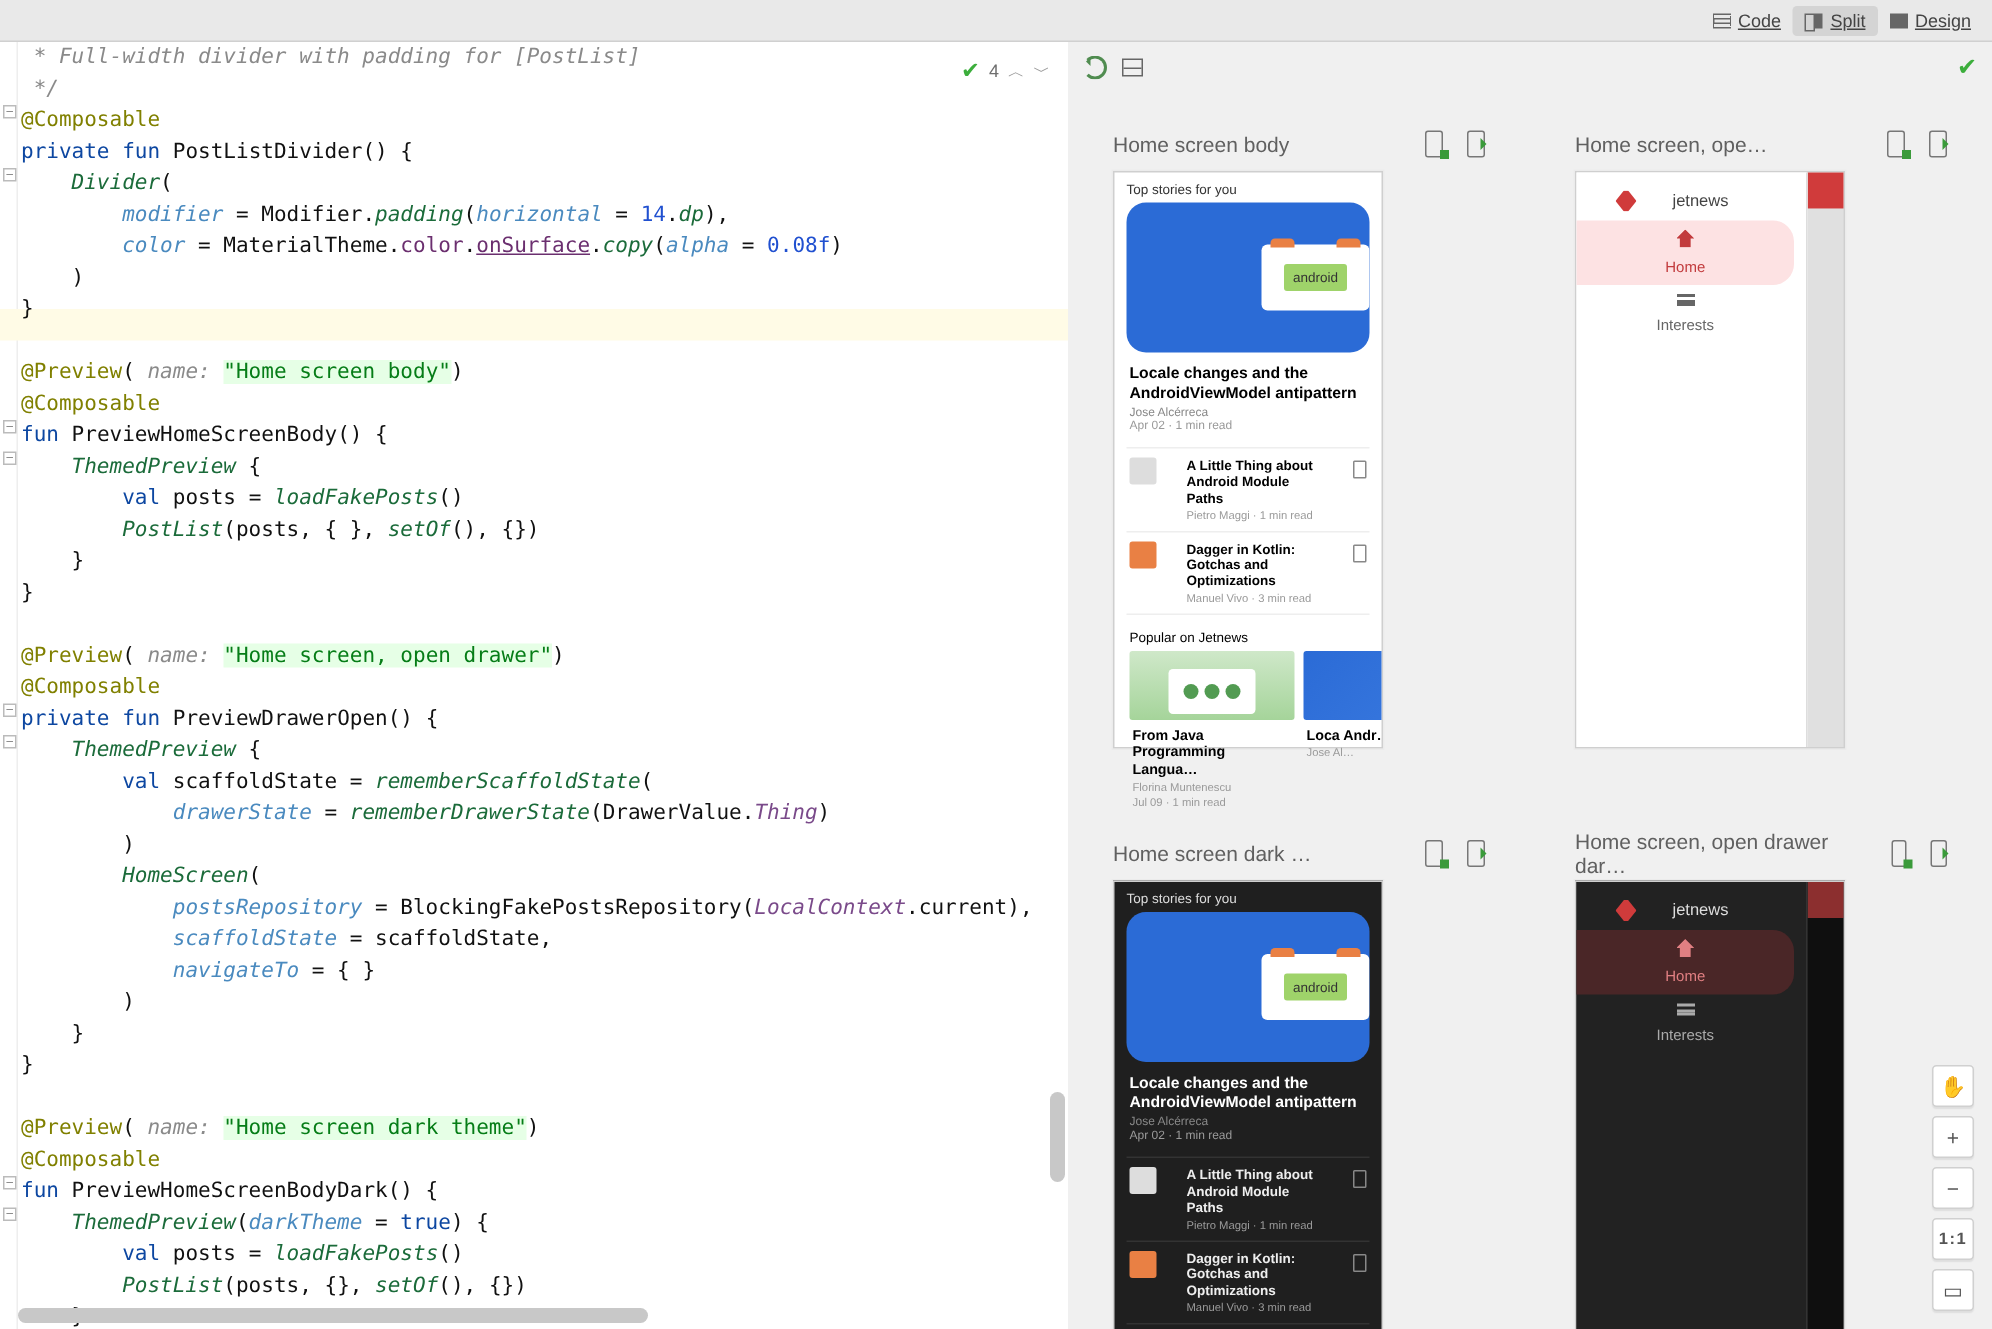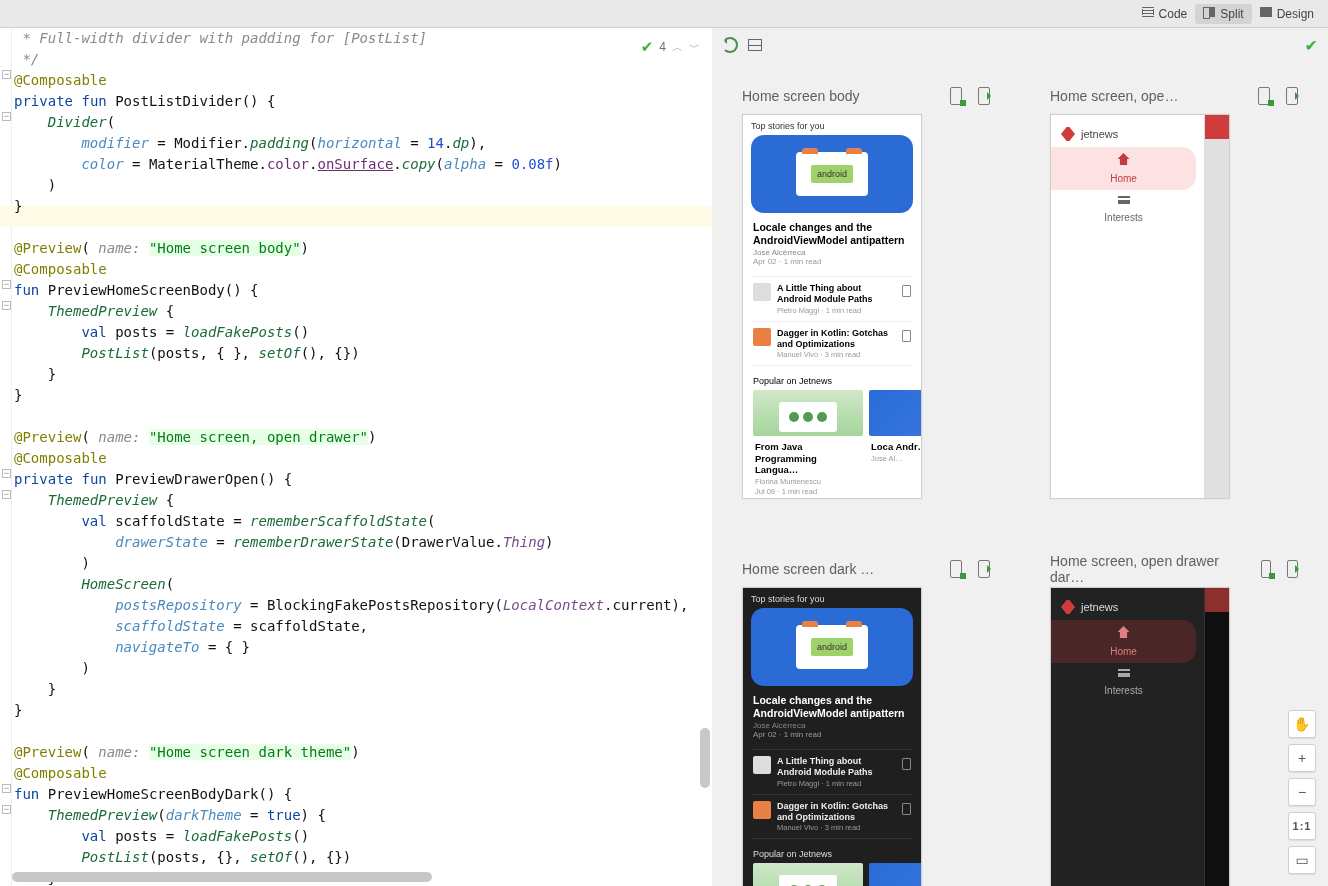--- a/index.html
+++ b/index.html
@@ -1,18 +1,18 @@
 <!DOCTYPE html>
 <html><head>
 <meta charset="utf-8">
 <style>
   * { margin: 0; padding: 0; box-sizing: border-box; }
   html, body { width: 1328px; height: 886px; font-family: -apple-system, "Helvetica Neue", Arial, sans-serif; overflow: hidden; background:#f7f7f7; }
   .topbar { height:28px; background:#e9e9e9; border-bottom:1px solid #d0d0d0; display:flex; justify-content:flex-end; align-items:center; padding-right:6px; font-size:12px; color:#444; }
-  .topbar .vm { display:flex; align-items:flex-start; padding:3px 8px; cursor:pointer; gap:5px; }
+  .topbar .vm { display:flex; align-items:center; padding:3px 8px; cursor:pointer; gap:5px;text-decoration:underline; }
   .topbar .vm.active { background:#d4d4d4; border-radius:3px; }
   .topbar .tb-icon { width:12px; height:10px; display:inline-block; position:relative; }
   .ico-code { border:1px solid #666; border-top:4px double #666; border-bottom:4px double #666; height:10px; }
   .ico-split::before { content:""; position:absolute; left:0; top:0; width:5px; height:10px; border:1px solid #666; }
   .ico-split::after  { content:""; position:absolute; right:0; top:0; width:5px; height:10px; background:#666; }
   .ico-design { background:#666; height:10px; }
   .cols { display:flex; height:858px; }
   .editor { width:712px; height:858px; background:#fff; position:relative; overflow:hidden; }
   .gutter { position:absolute; left:0; top:0; width:12px; height:100%; background:#fff; border-right:1px solid #eee; }
   .code { position:absolute; left:14px; top:0; right:0; padding-top:0; font-family: "Menlo","Consolas",monospace; font-size:14px; line-height:21px; white-space:pre; color:#111; }
@@ -51,32 +51,32 @@
   .pv-head .hspacer { flex:1; }
   .dev-ico { width:12px; height:18px; border:1.5px solid #777; border-radius:2px; position:relative; display:inline-block; }
   .dev-ico.run::after { content:""; position:absolute; right:-6px; top:4px; border:4px solid transparent; border-left-color:#3a9a3a; }
   .dev-ico.snap::after { content:""; position:absolute; right:-5px; bottom:-2px; width:6px; height:6px; background:#3a9a3a; }
   .frame { border:1px solid #cfcfcf; width:180px; background:#fff; position:relative; box-shadow:0 0 0 1px rgba(0,0,0,.02); }
   .frame.light { height:385px; }
   .frame.dark  { background:#1f1f1f; color:#eee; height:320px; }
   
   .tst { font-size:9px; color:#333; padding:6px 8px 4px; }
   .dark .tst { color:#ddd; }
-  .hero { margin:0 8px; height:78px; border-radius:13px; background:linear-gradient(135deg,#2b6bd6 0%, #2b6bd6 100%); position:relative; overflow:hidden; display:flex; align-items:center; justify-content:center; }
+  .hero { margin:0 8px; height:100px; border-radius:13px; background:linear-gradient(135deg,#2b6bd6 0%, #2b6bd6 100%); position:relative; overflow:hidden; display:flex; align-items:center; justify-content:flex-end; }
   .hero .phone { width:72px; height:44px; background:#fff; border-radius:4px; display:flex; align-items:center; justify-content:center; position:relative; }
   .hero .phone .and { background:#9fd36a; color:#333; font-size:9px; padding:4px 6px; border-radius:2px; }
   .hero .phone::before, .hero .phone::after { content:""; position:absolute; top:-4px; width:16px; height:6px; background:#e98044; border-radius:3px 3px 0 0; }
   .hero .phone::before { left:6px; } .hero .phone::after { right:6px; }
   .hh-title { padding:8px 10px 0; font-size:10.5px; font-weight:600; line-height:1.25; }
   .dark .hh-title { color:#fff; }
   .hh-sub { padding:1px 10px 0; font-size:8px; color:#888; }
   .hh-sub2 { padding:0 10px 6px; font-size:8px; color:#9a9a9a; }
   .sep { height:1px; background:#eee; margin:4px 8px; }
   .dark .sep { background:#333; }
-  .row { display:flex; align-items:flex-start; padding:2px 10px; gap:6px; }
+  .row { display:flex; align-items:flex-start; padding:2px 10px; gap:20px; }
   .row .thumb { width:18px; height:18px; background:#ddd; border-radius:2px; flex:none; }
   .row .rt { font-size:9px; line-height:1.2; font-weight:600; flex:1; }
   .dark .row .rt { color:#eee; }
   .row .bk { width:9px; height:12px; border:1px solid #888; border-radius:1px; flex:none; margin-top:2px; }
   .row .rs { font-size:7.5px; color:#9a9a9a; display:block; font-weight:400; margin-top:1px; }
   .popular { padding:6px 10px 4px; font-size:9px; }
   .dark .popular { color:#ddd; }
   .pop-row { display:flex; gap:6px; padding:0 0 0 10px; overflow:hidden; }
   .card { width:110px; flex:none; }
   .card .cimg { height:46px; background:linear-gradient(180deg,#cfe8c9,#a5d49a); border-radius:2px; position:relative; display:flex; justify-content:center; align-items:flex-end; }
@@ -86,21 +86,21 @@
   .card .ct { font-size:9.5px; font-weight:600; padding:5px 2px 0; line-height:1.2; }
   .card .cs { font-size:7.5px; color:#9a9a9a; padding:1px 2px 0; }
   
   .drawer-frame { width:180px; height:385px; position:relative; }
   .drawer-right { position:absolute; right:0; top:0; width:24px; height:24px; background:#d03b3b; }
   .drawer-frame.dark .drawer-right { background:#8c2f2f; }
   .drawer-panel { position:absolute; left:0; top:0; bottom:0; width:154px; background:#fff; border-right:1px solid #ddd; }
   .drawer-frame.dark .drawer-panel { background:#222; border-right:1px solid #333; }
   .drawer-scrim { position:absolute; right:0; top:24px; bottom:0; width:26px; background:rgba(0,0,0,.12);} 
   .drawer-frame.dark .drawer-scrim { background:rgba(0,0,0,.5);} 
-  .brand { display:flex; align-items:center; gap:6px; padding:12px 10px 6px; }
+  .brand { display:flex; align-items:center; gap:24px; padding:12px 26px 6px; }
   .brand .logo { width:14px; height:14px; background:#d03b3b; clip-path:polygon(40% 0,60% 0,100% 50%,60% 100%,40% 100%,0 50%); }
   .brand .bn { font-size:11px; color:#444; }
   .drawer-frame.dark .brand .bn { color:#ddd; }
   .drow { display:flex; align-items:center; gap:8px; padding:6px 10px; font-size:10px; color:#666; border-radius:0 14px 14px 0; margin-right:8px;flex-direction:column; }
   .drow.sel { background:#fde2e3; color:#c23b3d; }
   .drawer-frame.dark .drow { color:#aaa; }
   .drawer-frame.dark .drow.sel { background:#4a2627; color:#e07f82; }
   .drow .di { width:12px; height:12px; display:inline-block; }
   .di.home { background: conic-gradient(from 45deg, transparent 0 25%, currentColor 0); clip-path: polygon(50% 0,100% 50%,80% 50%,80% 100%,20% 100%,20% 50%,0 50%); background: currentColor;}
   .di.list { border-top:2px solid currentColor; border-bottom:2px solid currentColor; height:8px; position:relative; }

